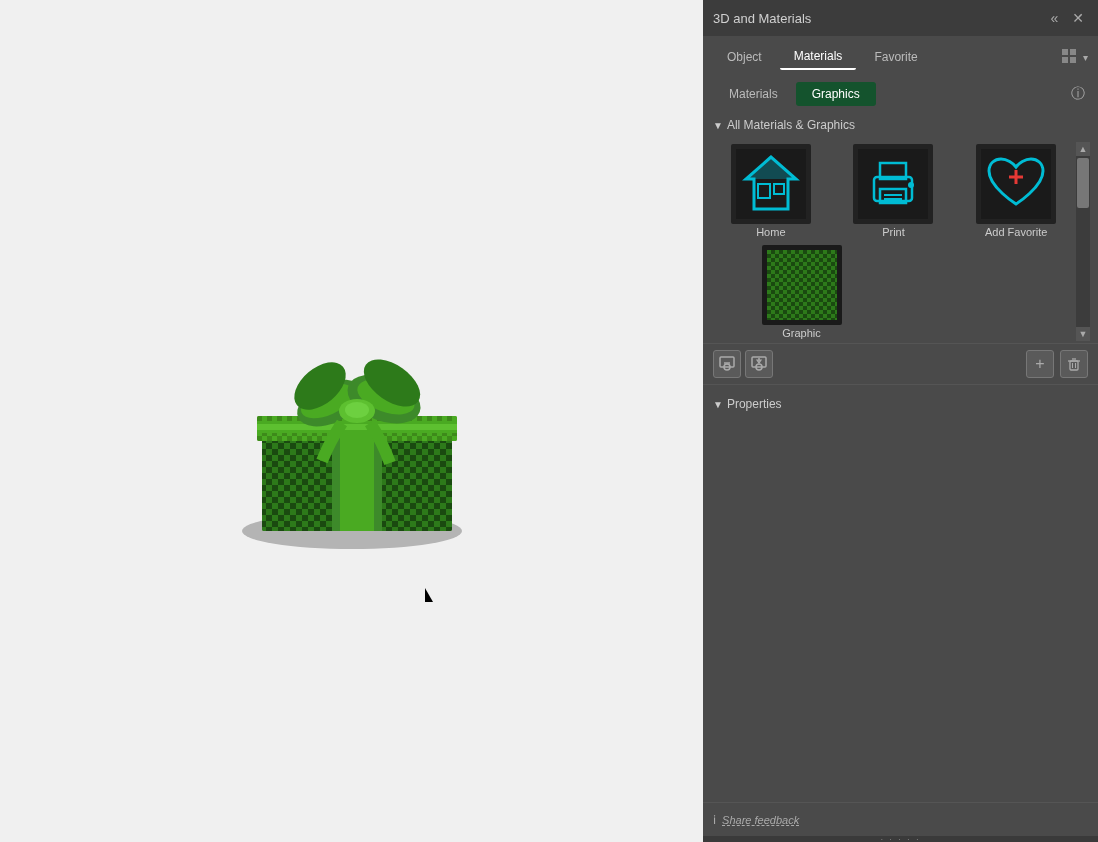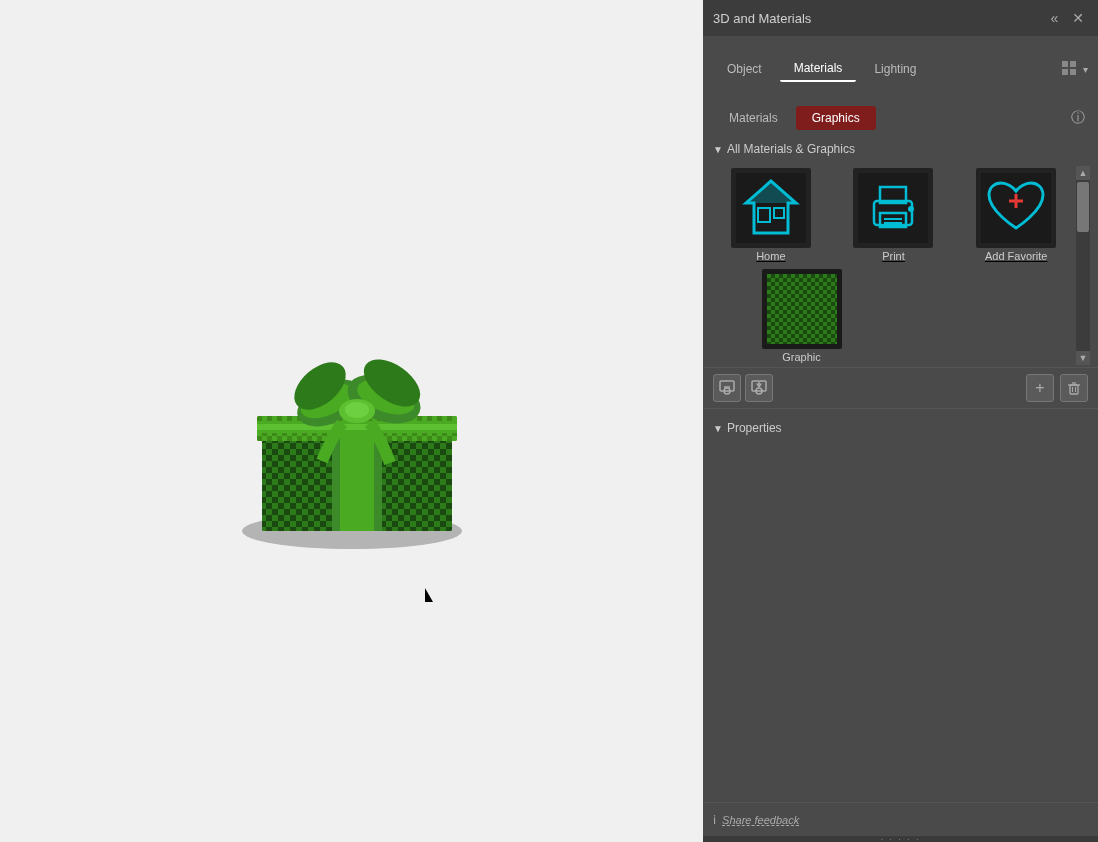--- a/index.html
+++ b/index.html
@@ -90,21 +90,21 @@
       cursor: pointer;
       font-size: 14px;
       background: none;
       border: none;
       padding: 2px 4px;
     }
 
     
     .tabs-row {
       display: flex;
-      padding: 20px 10px;
+      padding: 8px 10px;
       gap: 4px;
       background: #4a4a4a;
       flex-shrink: 0;
     }
 
     .tab {
       padding: 5px 14px;
       color: #bbb;
       cursor: pointer;
       border-radius: 2px;
@@ -142,21 +142,21 @@
       padding: 5px 16px;
       color: #bbb;
       cursor: pointer;
       border-radius: 3px;
       font-size: 12px;
       background: transparent;
       border: none;
     }
 
     .sub-tab.active {
-      background: #7f1d1d;
+      background: #14532d;
       color: #fff;
     }
 
     .info-btn {
       margin-left: auto;
       color: #aaa;
       cursor: pointer;
       font-size: 14px;
       background: none;
       border: none;
@@ -381,21 +381,21 @@
     <span class="panel-title">3D and Materials</span>
     <div class="titlebar-controls">
       <button class="titlebar-btn">«</button>
       <button class="titlebar-btn">✕</button>
     </div>
   </div>
 
   <div class="tabs-row">
     <button class="tab">Object</button>
     <button class="tab active">Materials</button>
-    <button class="tab">Lighting</button>
+    <button class="tab">Favorite</button>
     <div class="tab-spacer"></div>
     <div class="tab-icon-area">
 
       <svg width="18" height="18" viewBox="0 0 18 18" style="cursor:pointer">
         <rect x="1" y="1" width="6" height="6" fill="#888"></rect>
         <rect x="9" y="1" width="6" height="6" fill="#888"></rect>
         <rect x="1" y="9" width="6" height="6" fill="#888"></rect>
         <rect x="9" y="9" width="6" height="6" fill="#888"></rect>
       </svg>
       <span class="dropdown-icon">▾</span>
@@ -410,21 +410,21 @@
 
   <div class="section-header">
     <span class="section-arrow">▼</span>
     <span>All Materials &amp; Graphics</span>
   </div>
 
   <div class="grid-area">
     <div style="position:relative; display:flex;">
       <div style="flex:1;">
 
-        <div style="display:grid; grid-template-columns: repeat(3, 1fr); gap:3px; margin-bottom:3px;text-decoration:underline;">
+        <div style="display:grid; grid-template-columns: repeat(3, 1fr); gap:3px; margin-bottom:3px;">
 
           <div class="grid-item">
             <div class="grid-item-thumb thumb-home">
               <svg width="70" height="70" viewBox="0 0 70 70">
                 <rect width="70" height="70" fill="#1a1a1a"></rect>
 
                 <polygon points="35,8 10,30 18,30 18,60 52,60 52,30 60,30" fill="none" stroke="#00bcd4" stroke-width="3"></polygon>
                 <rect x="22" y="35" width="12" height="14" fill="none" stroke="#00bcd4" stroke-width="2"></rect>
                 <rect x="38" y="35" width="10" height="10" fill="none" stroke="#00bcd4" stroke-width="2"></rect>
                 <polygon points="35,8 10,30 60,30" fill="#00bcd4" opacity="0.3"></polygon>

